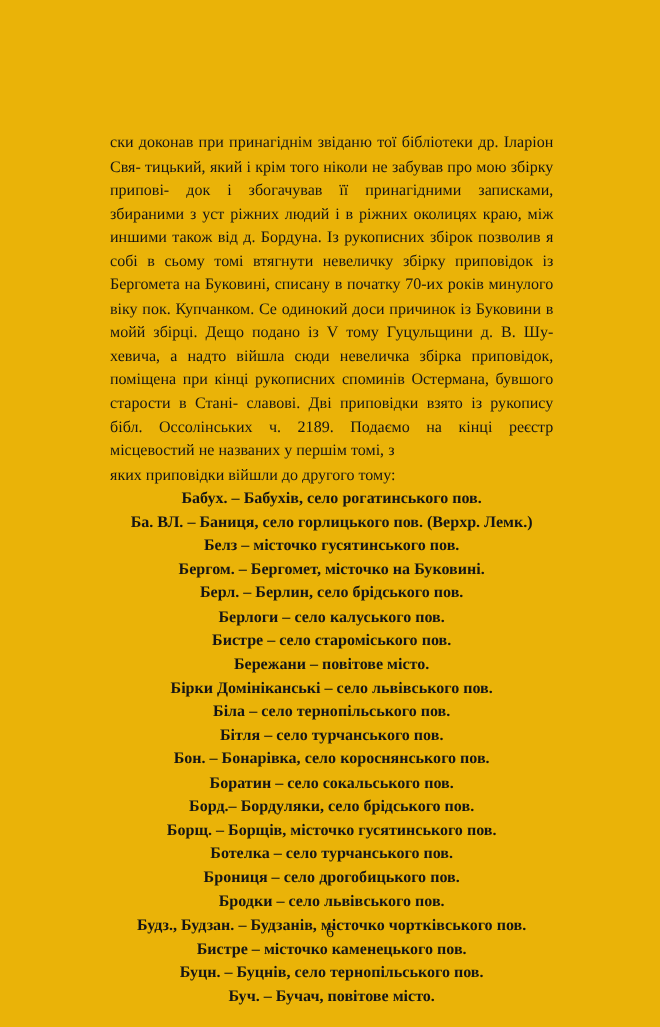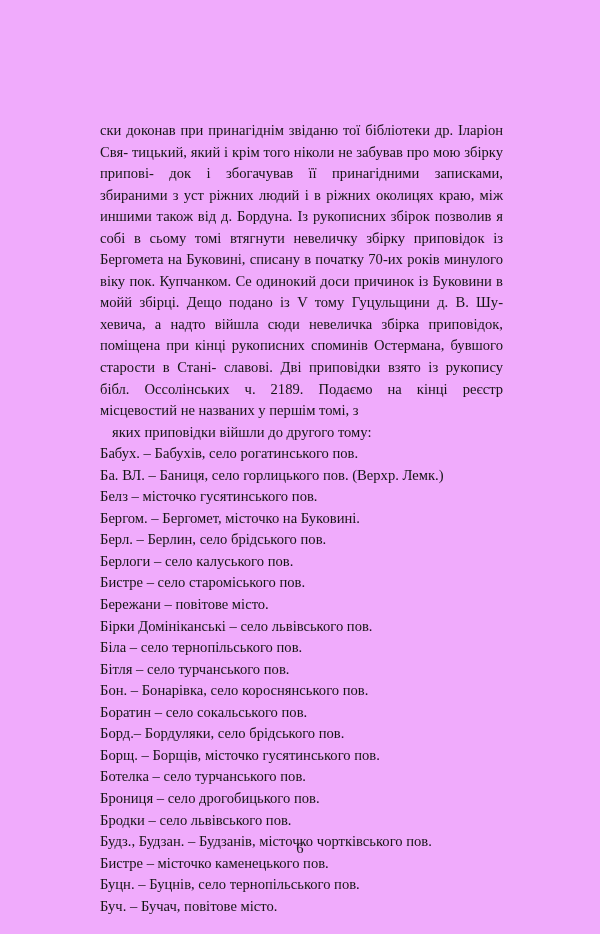--- a/index.html
+++ b/index.html
@@ -14,51 +14,51 @@
     font-family: "Liberation Serif", "DejaVu Serif", serif;
     color: #151515;
     overflow: hidden;
     position: relative;
   }
   .page {
     position: absolute;
     inset: 0;
     width: 600px;
     height: 934px;
-    background: #f0abfc;
+    background: #eab308;
   }
   .text-block {
     position: absolute;
     left: 100px;
     top: 120px;
     width: 403px;
   }
   .para {
     margin: 0;
     text-align: justify;
     text-justify: inter-word;
     font-size: 14.6px;
     line-height: 21.55px;
     text-indent: 0;
     hyphens: manual;
   }
   .para-last-line {
     text-align: left;
-    margin-left: 12px;
   }
   .entry-list {
     list-style: none;
     margin: 0;
     padding: 0;
   }
   .entry {
     font-size: 14.6px;
     line-height: 21.55px;
-    text-align: left;
+    text-align: center;
     white-space: nowrap;
+    font-weight: bold;
   }
   .folio {
     position: absolute;
     left: 0;
     top: 838px;
     width: 600px;
     text-align: center;
     font-size: 14.6px;
     line-height: 20px;
     color: #151515;

